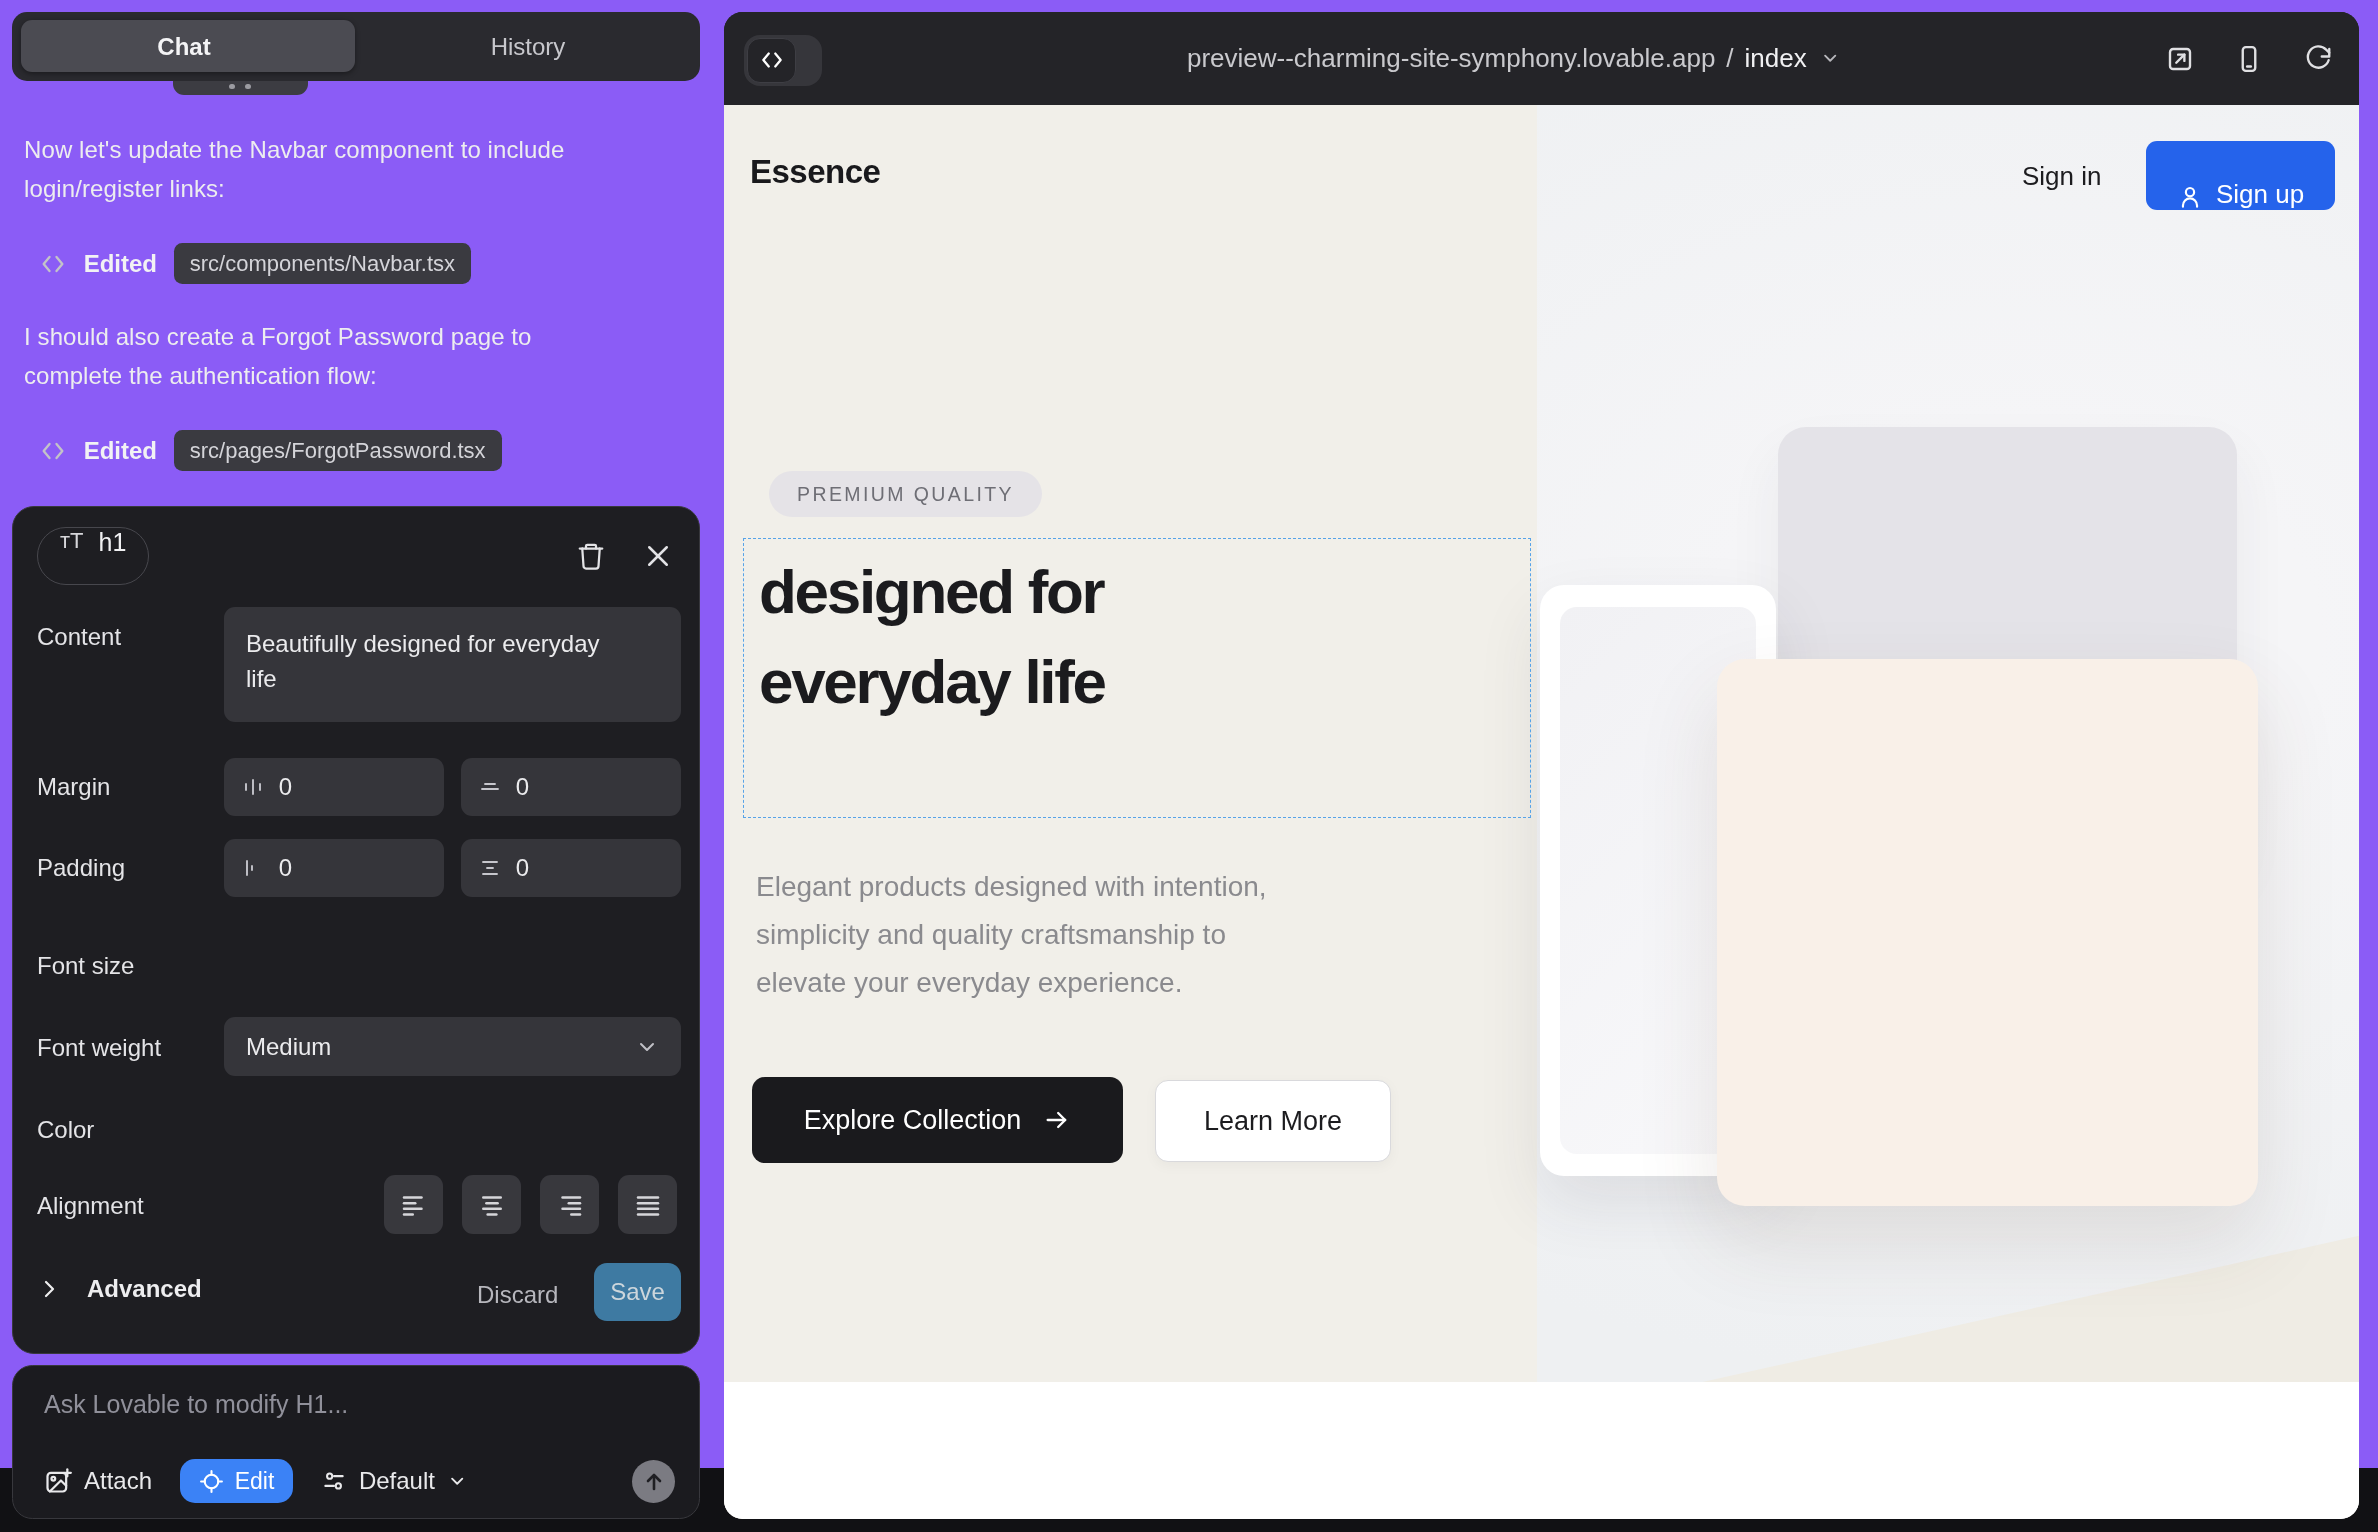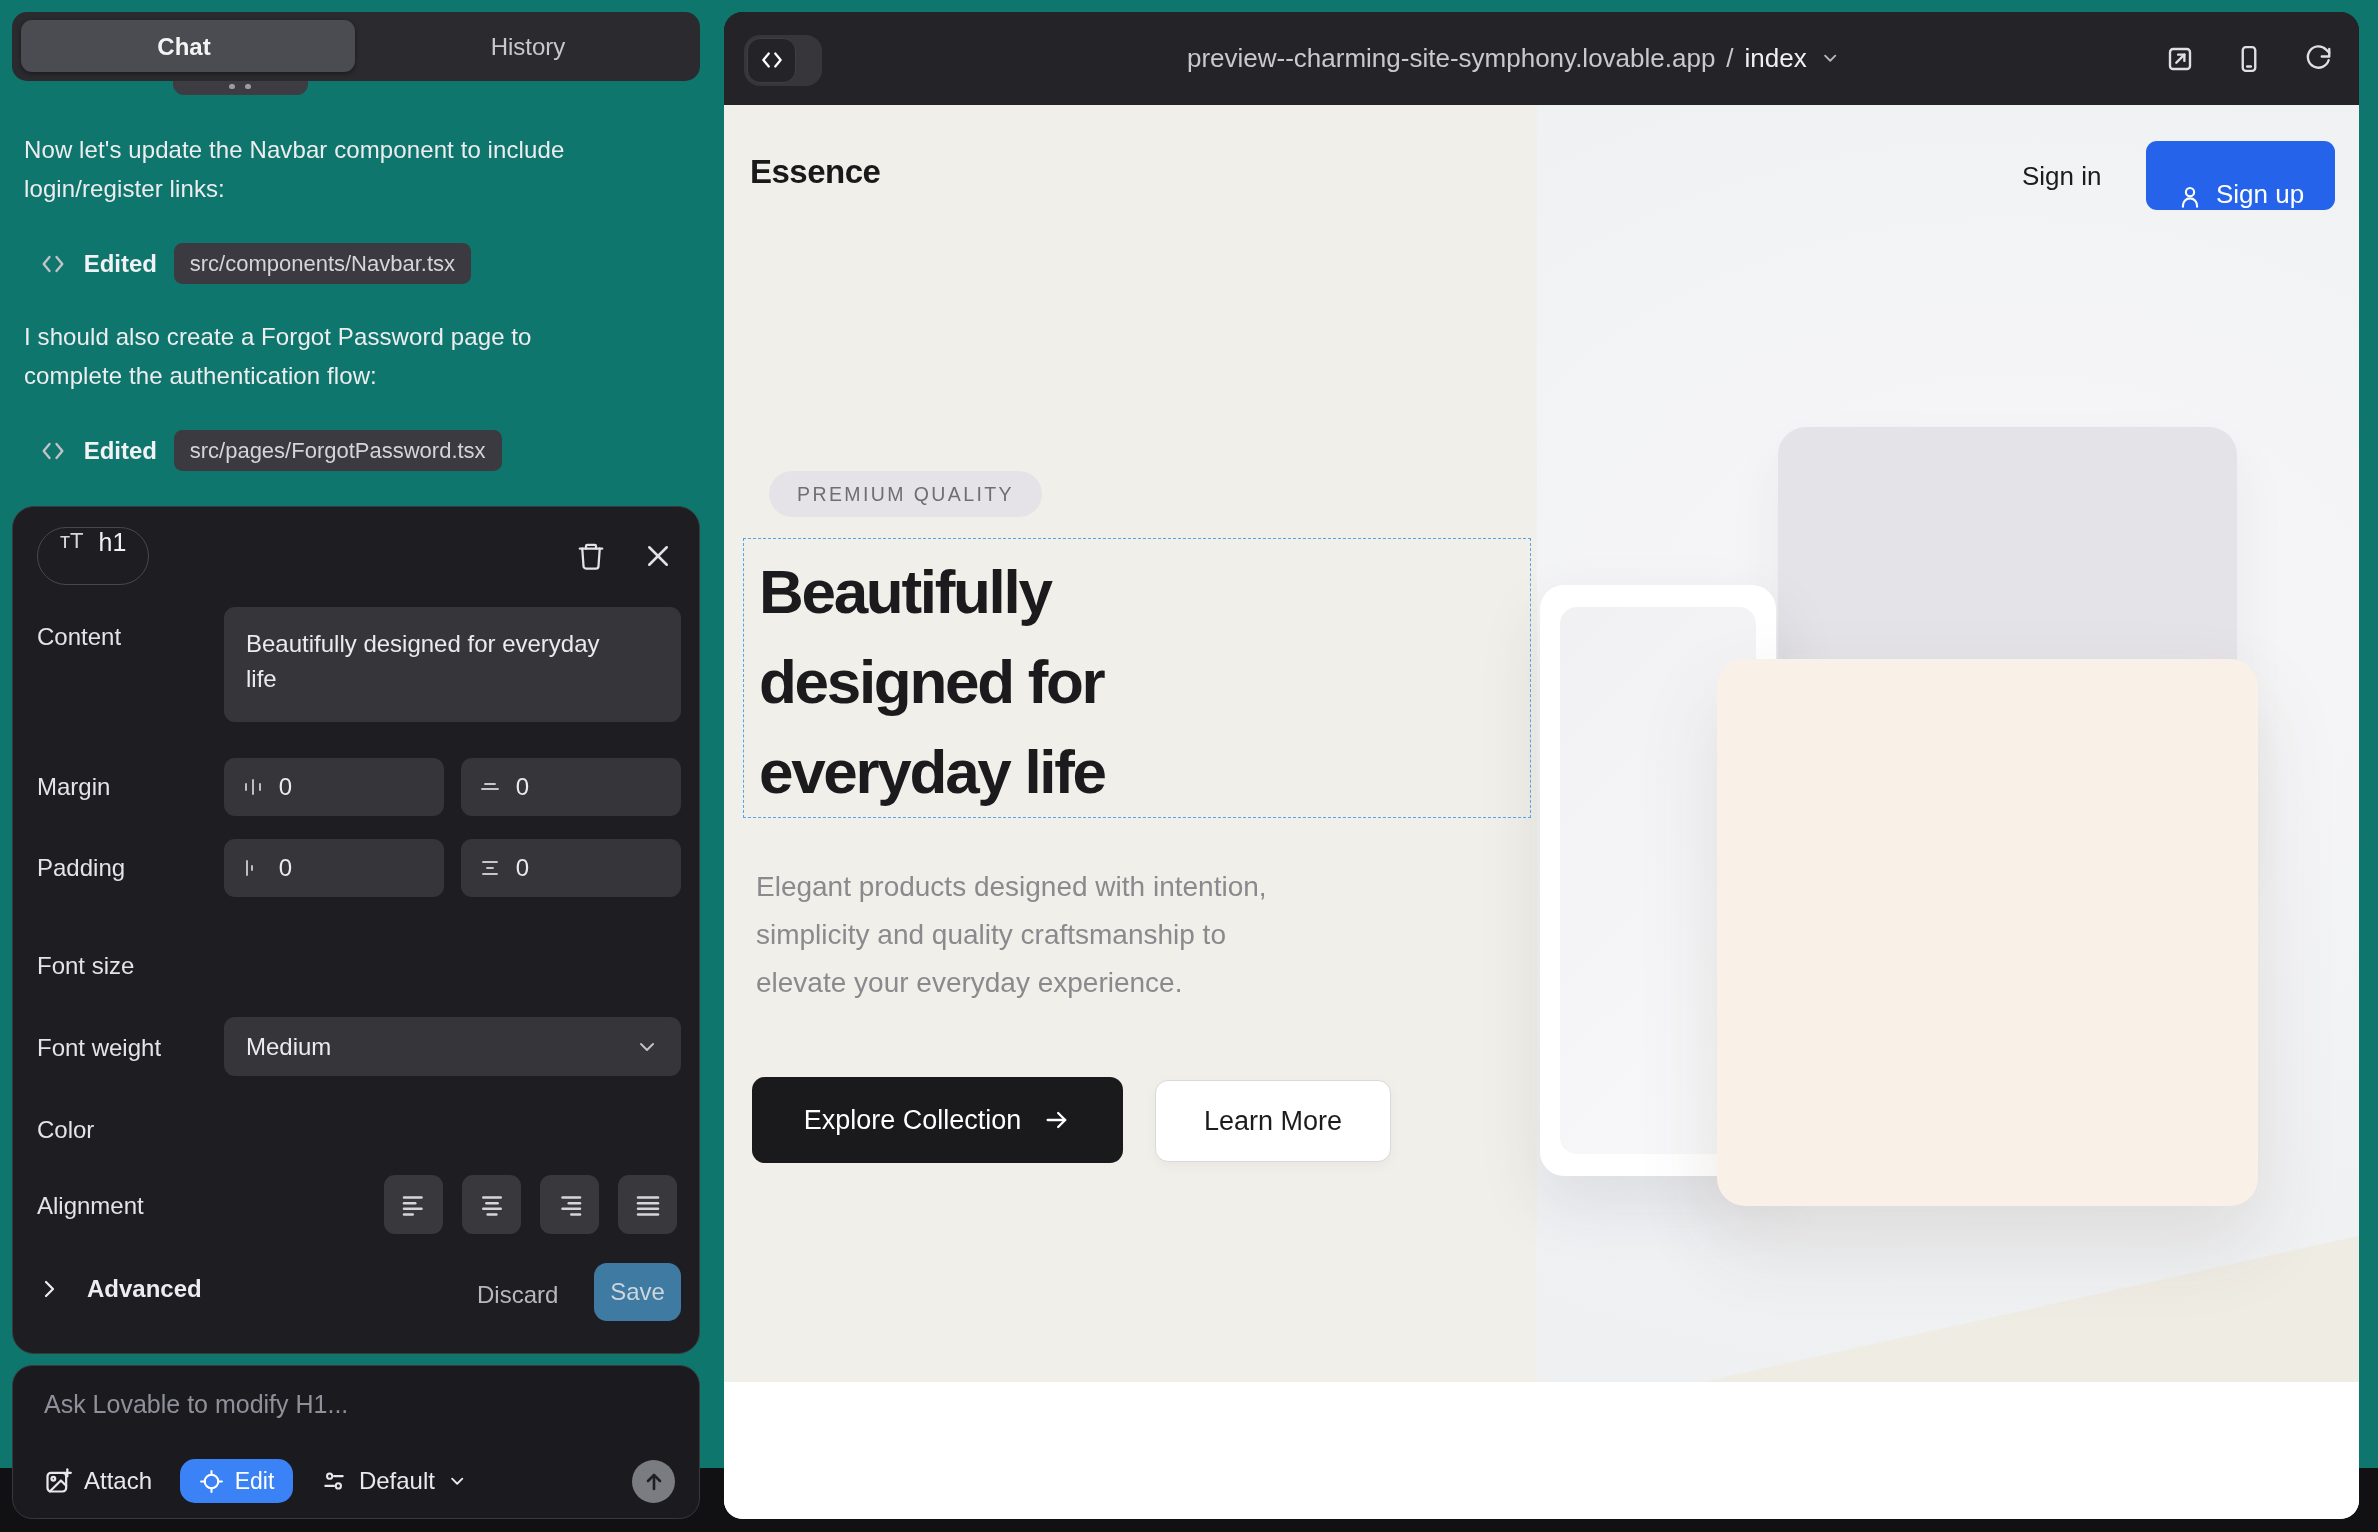--- a/index.html
+++ b/index.html
@@ -1,17 +1,17 @@
 <!DOCTYPE html>
 <html style="font-size:15px"><head>
 <meta charset="utf-8">
 <style>
   * { margin:0; padding:0; box-sizing:border-box; }
   html,body { width:2378px; height:1532px; overflow:hidden; background:#111114; font-family:"Liberation Sans", sans-serif; }
-  .screen { position:relative; width:2378px; height:1468px; background:#0f766e; }
+  .screen { position:relative; width:2378px; height:1468px; background:#8b5cf6; }
   svg { display:block; }
 
   
   .sidebar { position:absolute; left:0; top:0; width:722px; height:1532px; }
   .tabs { position:absolute; left:12px; top:12px; width:688px; height:69px; background:#2a2a2f; border-radius:15px; display:flex; align-items:center; }
   .tab { flex:1; text-align:center; font-size:24px; color:#c7c7cc; font-weight:500; z-index:1; cursor:pointer; }
   .tab.active { color:#f4f4f6; font-weight:600; }
   .tab-thumb { position:absolute; left:9.3px; top:8.3px; width:334px; height:52px; background:#4b4b52; border-radius:11px; box-shadow:0 1.9px 5.6px rgba(0,0,0,.35); }
   .partial-pill { position:absolute; left:173px; top:81px; width:135px; height:14px; background:#3c3c42; border-radius:0 0 11px 11px; }
   .partial-pill .dot { position:absolute; top:2.8px; width:5.6px; height:5.6px; border-radius:50%; background:#9b9ba1; }
@@ -411,21 +411,20 @@
               <path d="M5.5 21v-1.2a6.5 6.5 0 0 1 13 0V21"></path>
             </svg>
         </span>
         <span>Sign up</span>
       </button>
 
       <div class="quality-badge">PREMIUM QUALITY</div>
 
       <div class="selection-outline"></div>
       <h1 class="headline">
-        <span>Beautifully</span>
         <span>designed for</span>
         <span>everyday life</span>
       </h1>
 
       <p class="hero-p">
         <span>Elegant products designed with intention,</span>
         <span>simplicity and quality craftsmanship to</span>
         <span>elevate your everyday experience.</span>
       </p>
 

